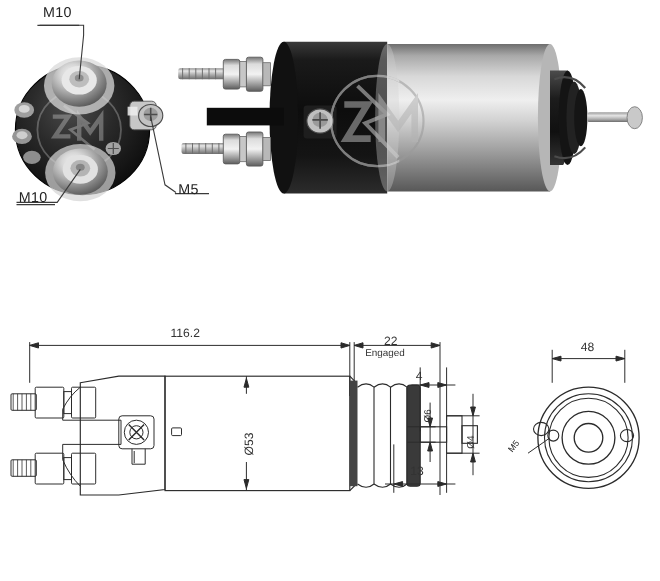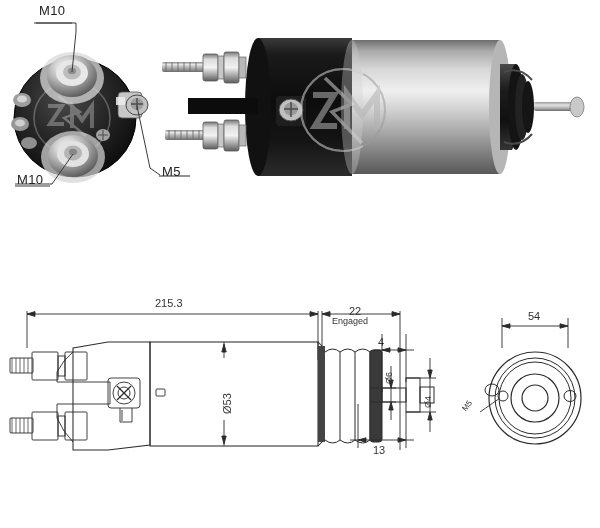--- a/index.html
+++ b/index.html
@@ -398,33 +398,33 @@
       <path d="M480 412 L500 398" stroke-width="0.9"></path>
     </g>
   </svg>
 
   <div class="lbl lbl-photo" style="left:39px; top:4px;">M10</div>
 
   <div class="lbl lbl-photo" style="left:17px; top:173px;">M10</div>
 
   <div class="lbl lbl-photo" style="left:162px; top:165px;">M5</div>
 
-  <div class="lbl lbl-dim" style="left:155px; top:298px;">215.3</div>
+  <div class="lbl lbl-dim" style="left:155px; top:298px;">116.2</div>
 
   <div class="lbl lbl-dim" style="left:349px; top:306px;">22</div>
 
   <div class="lbl lbl-dim-small" style="left:332px; top:317px;text-align:right;">Engaged</div>
 
   <div class="lbl lbl-dim rot90" style="left:222px; top:414px;">Ø53</div>
 
   <div class="lbl lbl-dim" style="left:378px; top:337px;">4</div>
 
   <div class="lbl lbl-dim-small rot90" style="left:385px; top:384px;">Ø6</div>
 
   <div class="lbl lbl-dim-small rot90" style="left:424px; top:408px;">Ø4</div>
 
-  <div class="lbl lbl-dim" style="left:373px; top:445px;">13</div>
-
-  <div class="lbl lbl-dim" style="left:528px; top:311px;">54</div>
+  <div class="lbl lbl-dim" style="left:373px; top:424px;">13</div>
+
+  <div class="lbl lbl-dim" style="left:528px; top:311px;">48</div>
 
   <div class="lbl rot-slant" style="left:461px; top:408px;">M5</div>
 
 </div>
 
 </body></html>

